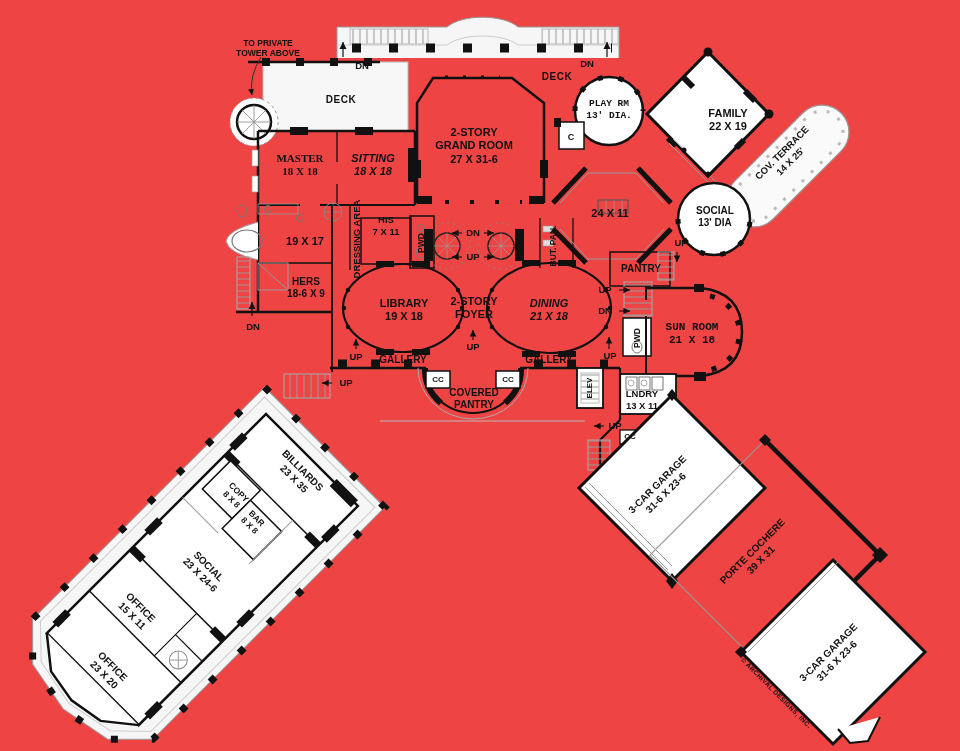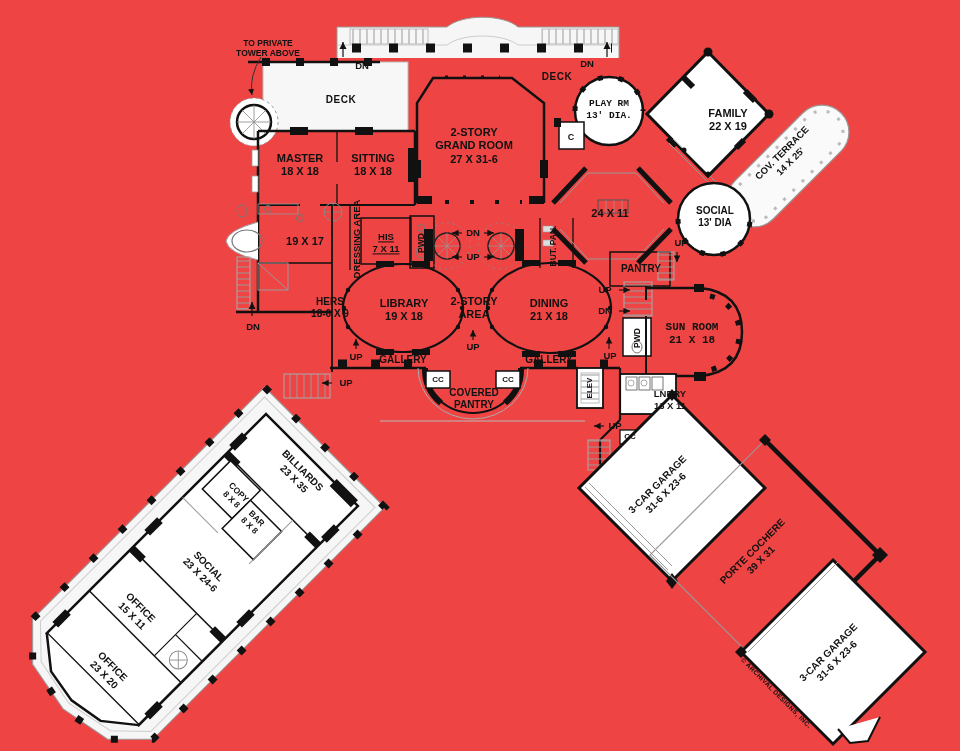--- a/index.html
+++ b/index.html
@@ -285,25 +285,25 @@
 <div class="lbl s85" style="left:268px;top:48px;">
   <span>TO PRIVATE</span>
   <span>TOWER ABOVE</span>
 </div>
 
 <div class="lbl s95" style="left:362px;top:66px;">DN</div>
 <div class="lbl s95" style="left:587px;top:64px;">DN</div>
 <div class="lbl s12" style="left:341px;top:100px;">DECK</div>
 <div class="lbl s12" style="left:557px;top:77px;">DECK</div>
 
-<div class="lbl" style="left:300px;top:165px;">
+<div class="lbl" style="left:300px;top:165px;font-family:Liberation Serif, serif;">
   <span>MASTER</span>
       <span>18 X 18</span>
 </div>
-<div class="lbl" style="left:373px;top:165px;">
+<div class="lbl" style="left:373px;top:165px;font-style:italic;">
   <span>SITTING</span>
       <span>18 X 18</span>
 </div>
 <div class="lbl" style="left:474px;top:146px;">
   <span>2-STORY</span>
       <span>GRAND ROOM</span>
       <span>27 X 31-6</span>
 </div>
 <div class="lbl s95" style="left:609px;top:110px;font-family:Liberation Mono, monospace;">
   <span>PLAY RM</span>
@@ -318,42 +318,42 @@
   <span>COV. TERRACE</span>
       <span>14 X 25'</span>
 </div>
 <div class="lbl s10" style="left:715px;top:217px;">
   <span>SOCIAL</span>
       <span>13' DIA</span>
 </div>
 <div class="lbl" style="left:610px;top:214px;">24 X 11</div>
 <div class="lbl" style="left:305px;top:242px;">19 X 17</div>
 <div class="lbl s95 v" style="left:357px;top:239px;">DRESSING AREA</div>
-<div class="lbl s95" style="left:386px;top:243px;text-decoration:underline;">
+<div class="lbl s95" style="left:386px;top:226px;">
   <span>HIS</span>
       <span>7 X 11</span>
 </div>
 <div class="lbl s85 v" style="left:421px;top:243px;">PWD</div>
-<div class="lbl s10" style="left:306px;top:308px;margin-left:24px;">
+<div class="lbl s10" style="left:306px;top:288px;">
   <span>HERS</span>
       <span>18-6 X 9</span>
 </div>
 <div class="lbl s95" style="left:253px;top:327px;">DN</div>
 <div class="lbl s95" style="left:473px;top:233px;">DN</div>
 <div class="lbl s95" style="left:473px;top:257px;">UP</div>
 
 <div class="lbl" style="left:404px;top:310px;">
   <span>LIBRARY</span>
       <span>19 X 18</span>
 </div>
 <div class="lbl" style="left:474px;top:308px;">
   <span>2-STORY</span>
-      <span>AREA</span>
-</div>
-<div class="lbl" style="left:549px;top:310px;">
+      <span>FOYER</span>
+</div>
+<div class="lbl" style="left:549px;top:310px;font-style:italic;">
   <span>DINING</span>
       <span>21 X 18</span>
 </div>
 <div class="lbl s85 v" style="left:553px;top:246px;">BUT. PAN.</div>
 <div class="lbl s10" style="left:641px;top:269px;">PANTRY</div>
 <div class="lbl s95" style="left:605px;top:290px;">UP</div>
 <div class="lbl s95" style="left:605px;top:311px;">DN</div>
 <div class="lbl s85 v" style="left:637px;top:338px;">PWD</div>
 <div class="lbl s95" style="left:681px;top:243px;">UP</div>
 <div class="lbl" style="left:692px;top:334px;font-family:Liberation Mono, monospace;">
@@ -366,21 +366,21 @@
 <div class="lbl s95" style="left:356px;top:357px;">UP</div>
 <div class="lbl s95" style="left:473px;top:347px;">UP</div>
 <div class="lbl s95" style="left:610px;top:356px;">UP</div>
 <div class="lbl s8" style="left:438px;top:380px;">CC</div>
 <div class="lbl s8" style="left:508px;top:380px;">CC</div>
 <div class="lbl s10" style="left:474px;top:399px;">
   <span>COVERED</span>
       <span>PANTRY</span>
 </div>
 <div class="lbl s8 v" style="left:590px;top:388px;">ELEV</div>
-<div class="lbl s95" style="left:670px;top:400px;">
+<div class="lbl s95" style="left:642px;top:400px;">
   <span>LNDRY</span>
       <span>13 X 11</span>
 </div>
 <div class="lbl s95" style="left:615px;top:426px;">UP</div>
 <div class="lbl s8" style="left:630px;top:437px;">CC</div>
 <div class="lbl s95" style="left:346px;top:383px;">UP</div>
 
 <div class="lbl s10 r45" style="left:298px;top:475px;">
   <span>BILLIARDS</span>
       <span>23 X 35</span>

